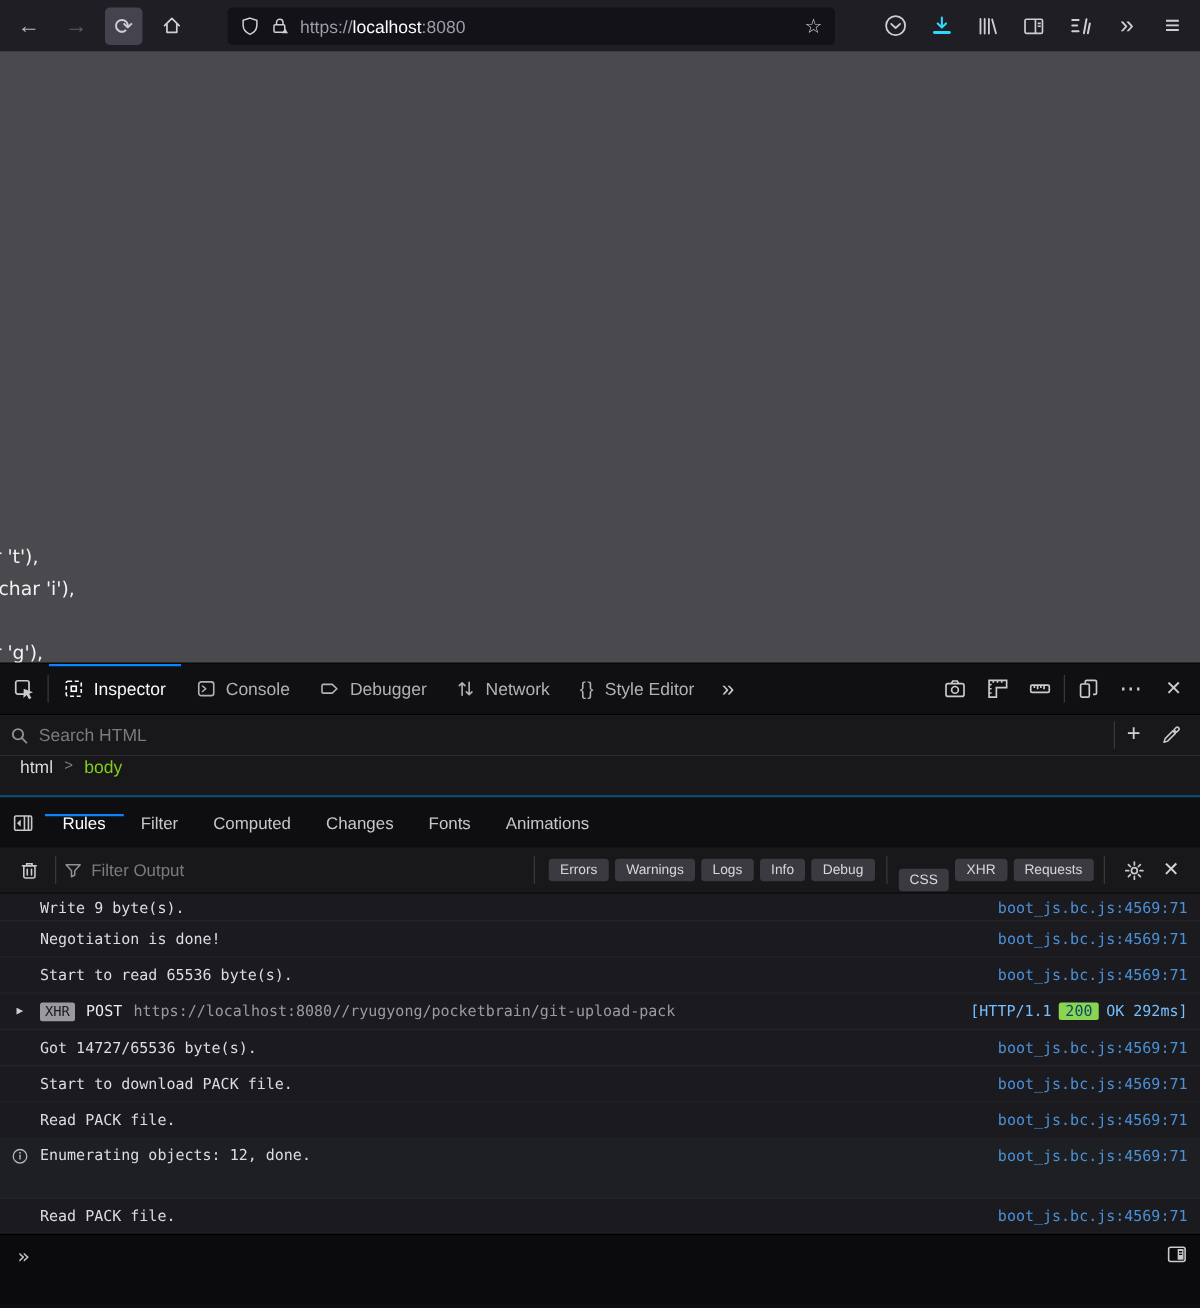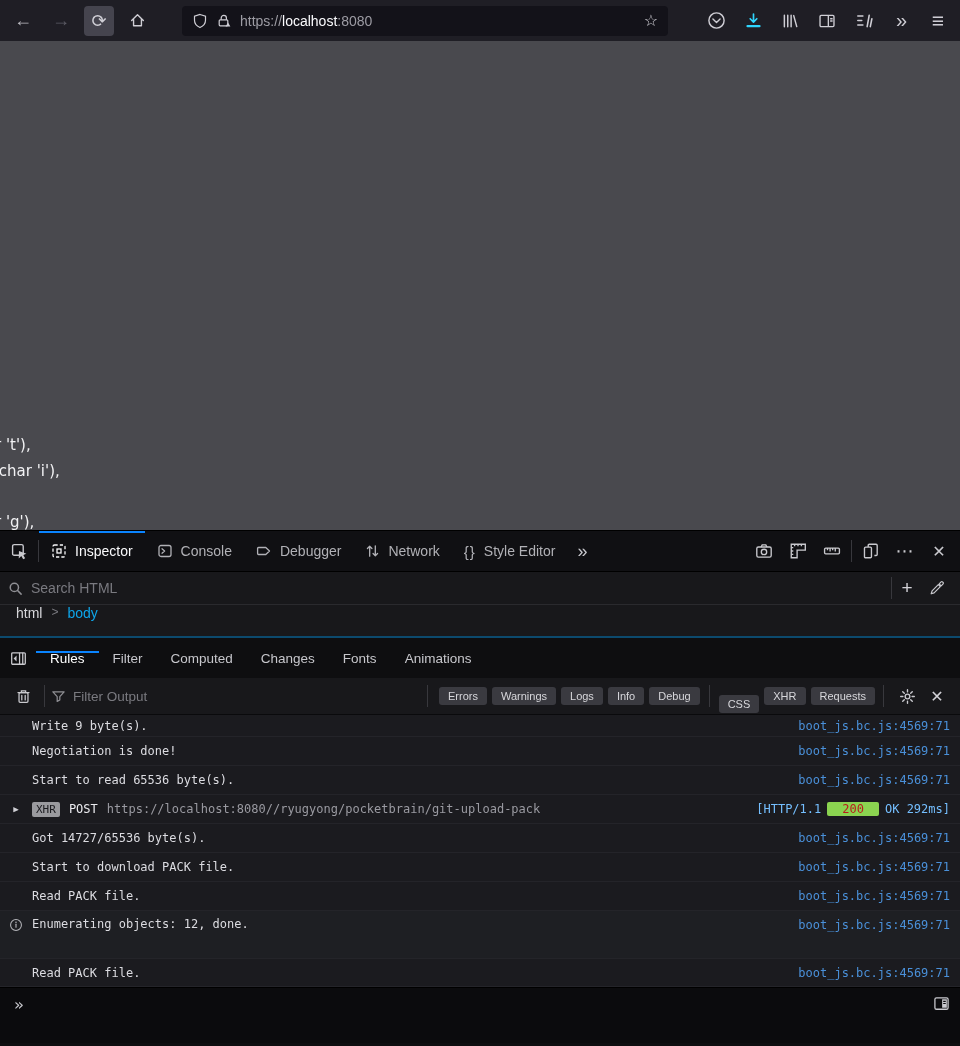--- a/index.html
+++ b/index.html
@@ -56,21 +56,21 @@
     border-bottom:1px solid #2a2a2e; padding:0 8px; }
   .searchrow input { flex:1; background:transparent; border:none; outline:none;
     color:#d7d7db; font-size:14px; margin-left:8px; font-family:"Liberation Sans",sans-serif; }
   .searchrow input::placeholder { color:#7a7a80; }
   .searchrow .plus { font-size:19px; color:#d2d1d7; width:30px; height:26px; }
 
   .crumbrow { height:33px; display:flex; background:#18181b;
     border-bottom:2px solid #0c4a6e; padding:0 16px; font-size:14px; }
   .crumb-html { color:#d7d7db; }
   .crumb-sep { color:#7a7a80; margin:0 9px; font-size:12px; }
-  .crumb-body { color:#0ea5e9; }
+  .crumb-body { color:#84cc16; }
 
   .sidetabs { height:40px; background:#0e0e10; display:flex; align-items:center; }
   .toggle-btn { width:36px; }
   .stab { display:flex; align-items:center; padding:0 14px; font-size:13.5px; color:#c7c7cc; }
   .stab.active { color:#ffffff; box-shadow:inset 0 2px 0 0 #0a84ff; }
 
   .filterrow { height:37px; background:#18181b; display:flex; align-items:center;
     padding:0 8px; border-bottom:1px solid #0a0a0c; }
   .filterrow .vsep { margin:0 6px; }
   .filterrow input { flex:1; background:transparent; border:none; outline:none;
@@ -90,21 +90,21 @@
     color:#cfcfd4; flex:none; }
   .crow .msg { white-space:nowrap; }
   .crow .link { margin-left:auto; color:#4a90d9; padding-left:20px; }
   .r1 { min-height:22px; }
   .r-xhr .tri { font-size:9px; color:#cfcfd4; }
   .badge-xhr { background:#9a9a9e; color:#1b1b1f; border-radius:2px; padding:1px 4px;
     font-size:11px; margin-right:9px; }
   .method { color:#eaeaee; margin-right:9px; }
   .xurl { color:#9a9aa1; }
   .status { margin-left:auto; color:#75bfff; white-space:nowrap; display:flex; align-items:center; }
-  .code200 { background:#8bd450; color:#b91c1c; border-radius:2px; padding:0 15px; margin:0 6px; }
+  .code200 { background:#8bd450; color:#0c4a6e; border-radius:2px; padding:0 5px; margin:0 6px; }
   .r-info { min-height:48px; align-items:flex-start; padding-top:6px; background:#1e1f23; }
   .r-info .gutter, .r-info .link { margin-top:1px; }
   .r-last { min-height:28px; }
 
   .inputbar { height:56px; background:#0b0b0d; display:flex; align-items:flex-start;
     padding:7px 10px 0 10px; border-top:1px solid #000; }
   .prompt { color:#c8c8cd; font-size:16px; font-family:"DejaVu Sans Mono",monospace;
     margin-left:4px; }
   .split-btn { margin-left:auto; }
 </style>

